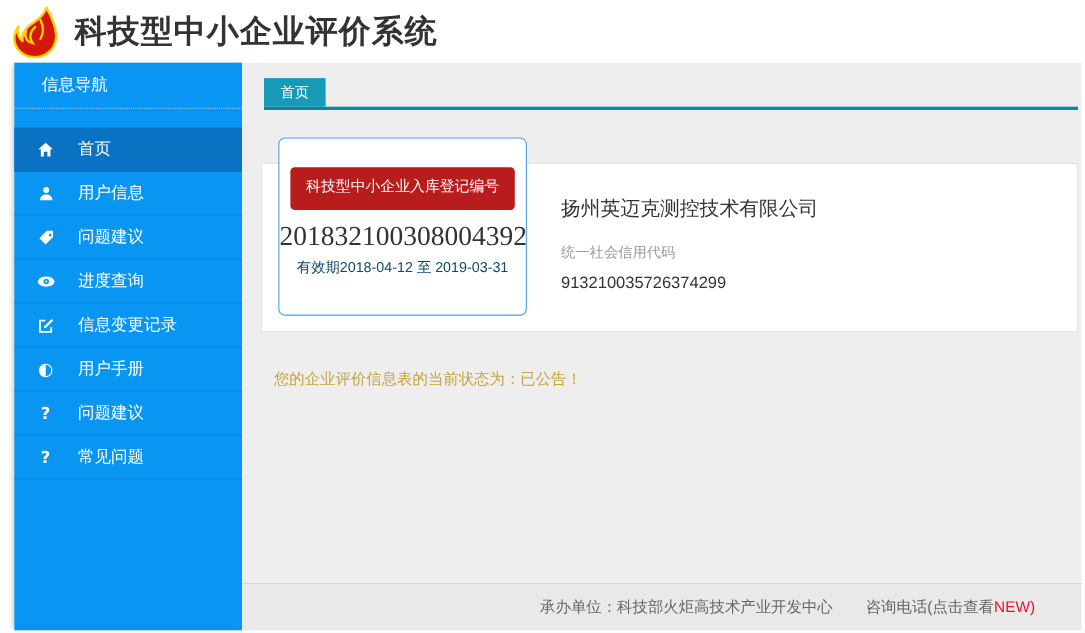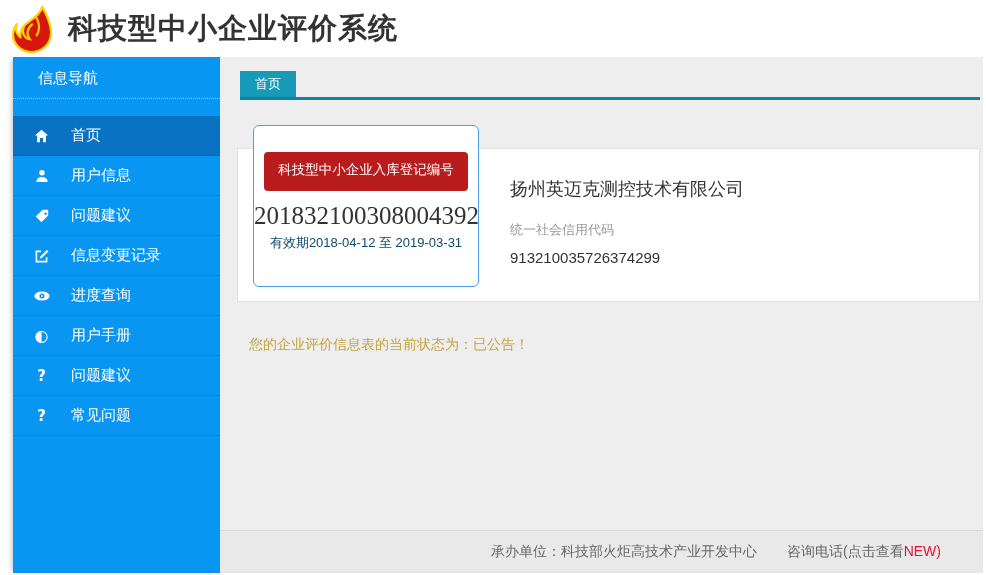--- a/index.html
+++ b/index.html
@@ -96,37 +96,37 @@
           <span class="mi-icon">
             <svg width="14" height="14" viewBox="0 0 14 14">
                 <path fill="#fff" fill-rule="evenodd" d="M0.8 7.6 L7.6 0.8 H13.2 V6.4 L6.4 13.2 Z M10.6 3.4 a1.25 1.25 0 1 0 0.01 0 Z"></path>
               </svg>
           </span>
           <span class="mi-label">问题建议</span>
         </div>
 
         <div class="menu-item">
           <span class="mi-icon">
-            <svg width="14" height="14" viewBox="0 0 14 14">
-                <path fill="#fff" d="M10.8 8.2 V11.8 H2.2 V3.2 H6 V1.6 H0.6 V13.4 H12.4 V8.2 Z"></path>
-                <path fill="#fff" d="M4.8 9.4 L6.8 9 L13.4 2.4 L11.9 0.9 L5.3 7.5 Z"></path>
-              </svg>
-          </span>
-          <span class="mi-label">信息变更记录</span>
-        </div>
-
-        <div class="menu-item">
-          <span class="mi-icon">
             <svg width="16" height="12" viewBox="0 0 16 12">
                 <ellipse cx="8" cy="6" rx="7.6" ry="4.6" fill="#fff"></ellipse>
                 <circle cx="8" cy="6" r="2.5" fill="#0996f3"></circle>
                 <circle cx="8" cy="6" r="0.9" fill="#fff"></circle>
               </svg>
           </span>
           <span class="mi-label">进度查询</span>
+        </div>
+
+        <div class="menu-item">
+          <span class="mi-icon">
+            <svg width="14" height="14" viewBox="0 0 14 14">
+                <path fill="#fff" d="M10.8 8.2 V11.8 H2.2 V3.2 H6 V1.6 H0.6 V13.4 H12.4 V8.2 Z"></path>
+                <path fill="#fff" d="M4.8 9.4 L6.8 9 L13.4 2.4 L11.9 0.9 L5.3 7.5 Z"></path>
+              </svg>
+          </span>
+          <span class="mi-label">信息变更记录</span>
         </div>
 
         <div class="menu-item">
           <span class="mi-icon">
               <span class="glyph glyph-circle">◐</span>
             </span>
           <span class="mi-label">用户手册</span>
         </div>
 
         <div class="menu-item">

